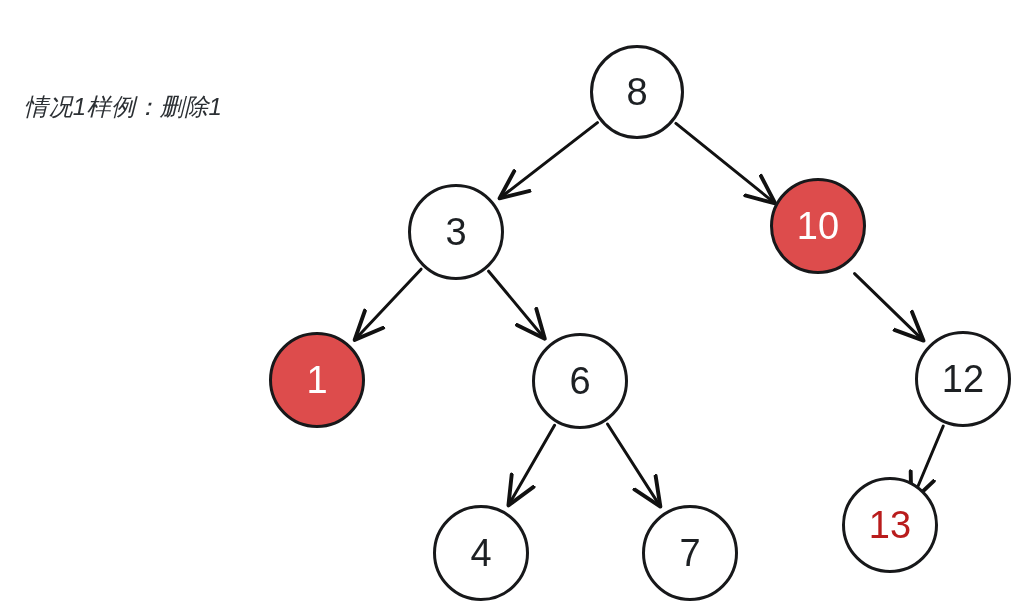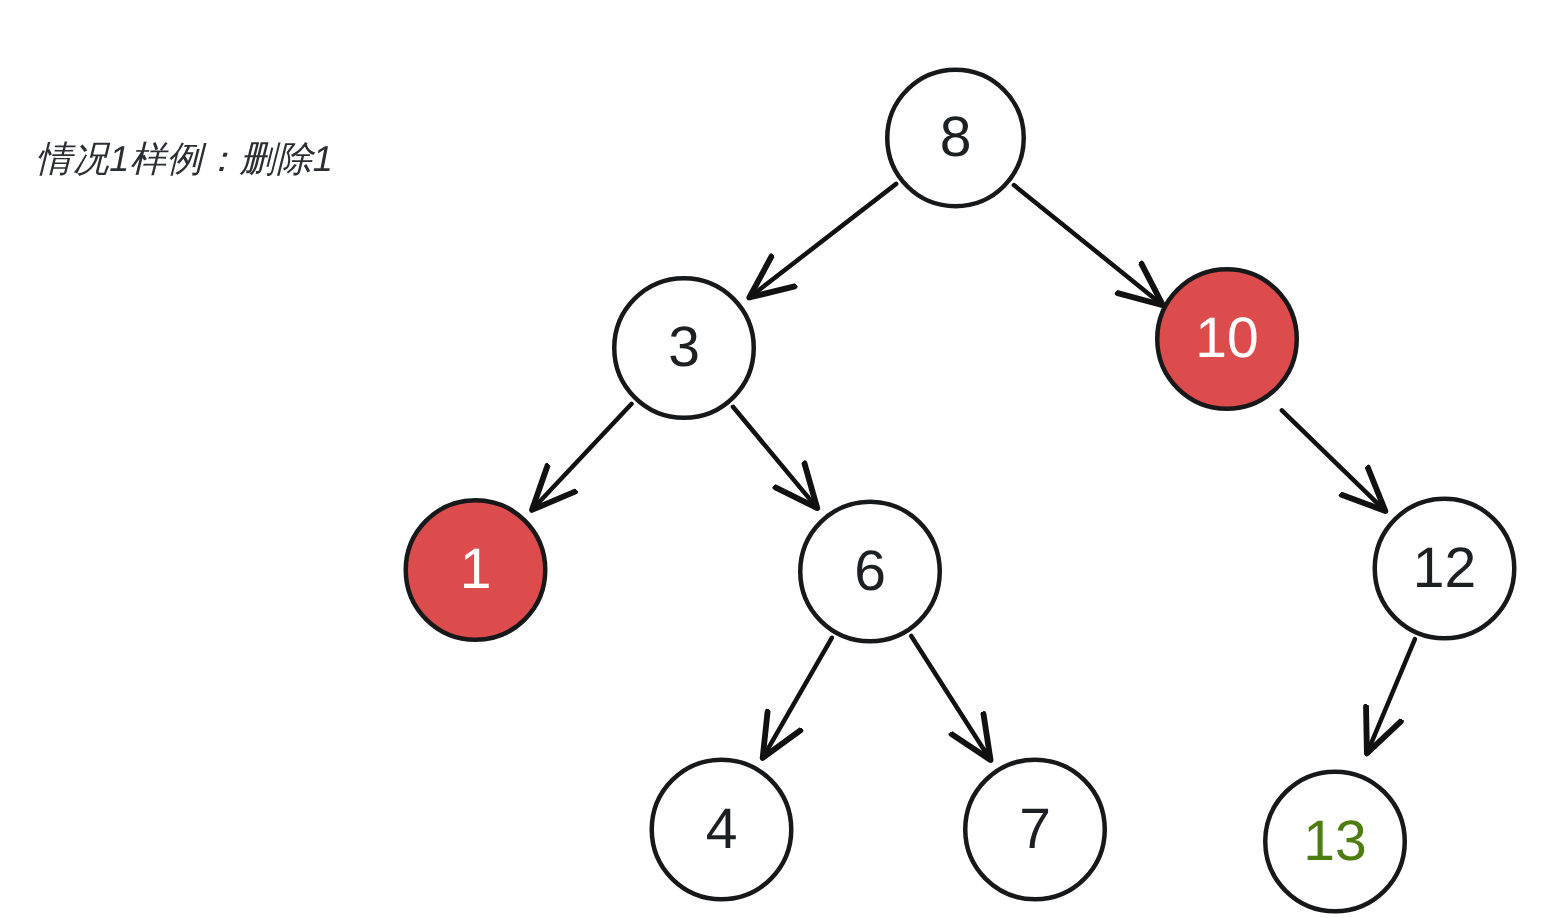--- a/index.html
+++ b/index.html
@@ -102,18 +102,18 @@
       </div>
       <div class="node plain" style="left: 915px; top: 331px; width: 96px; height: 96px; background: rgb(255, 255, 255); color: rgb(29, 32, 35); border-color: rgb(23, 24, 26);">
         <span class="node-label">12</span>
       </div>
       <div class="node plain" style="left: 433px; top: 505px; width: 96px; height: 96px; background: rgb(255, 255, 255); color: rgb(29, 32, 35); border-color: rgb(23, 24, 26);">
         <span class="node-label">4</span>
       </div>
       <div class="node plain" style="left: 642px; top: 505px; width: 96px; height: 96px; background: rgb(255, 255, 255); color: rgb(29, 32, 35); border-color: rgb(23, 24, 26);">
         <span class="node-label">7</span>
       </div>
-      <div class="node plain" style="left: 842px; top: 513px; width: 96px; height: 96px; background: rgb(255, 255, 255); color: #4d7c0f; border-color: rgb(23, 24, 26);">
+      <div class="node plain" style="left: 842px; top: 477px; width: 96px; height: 96px; background: rgb(255, 255, 255); color: #b91c1c; border-color: rgb(23, 24, 26);">
         <span class="node-label">13</span>
       </div>
     </div>
 
 </div>
 
 </body></html>

